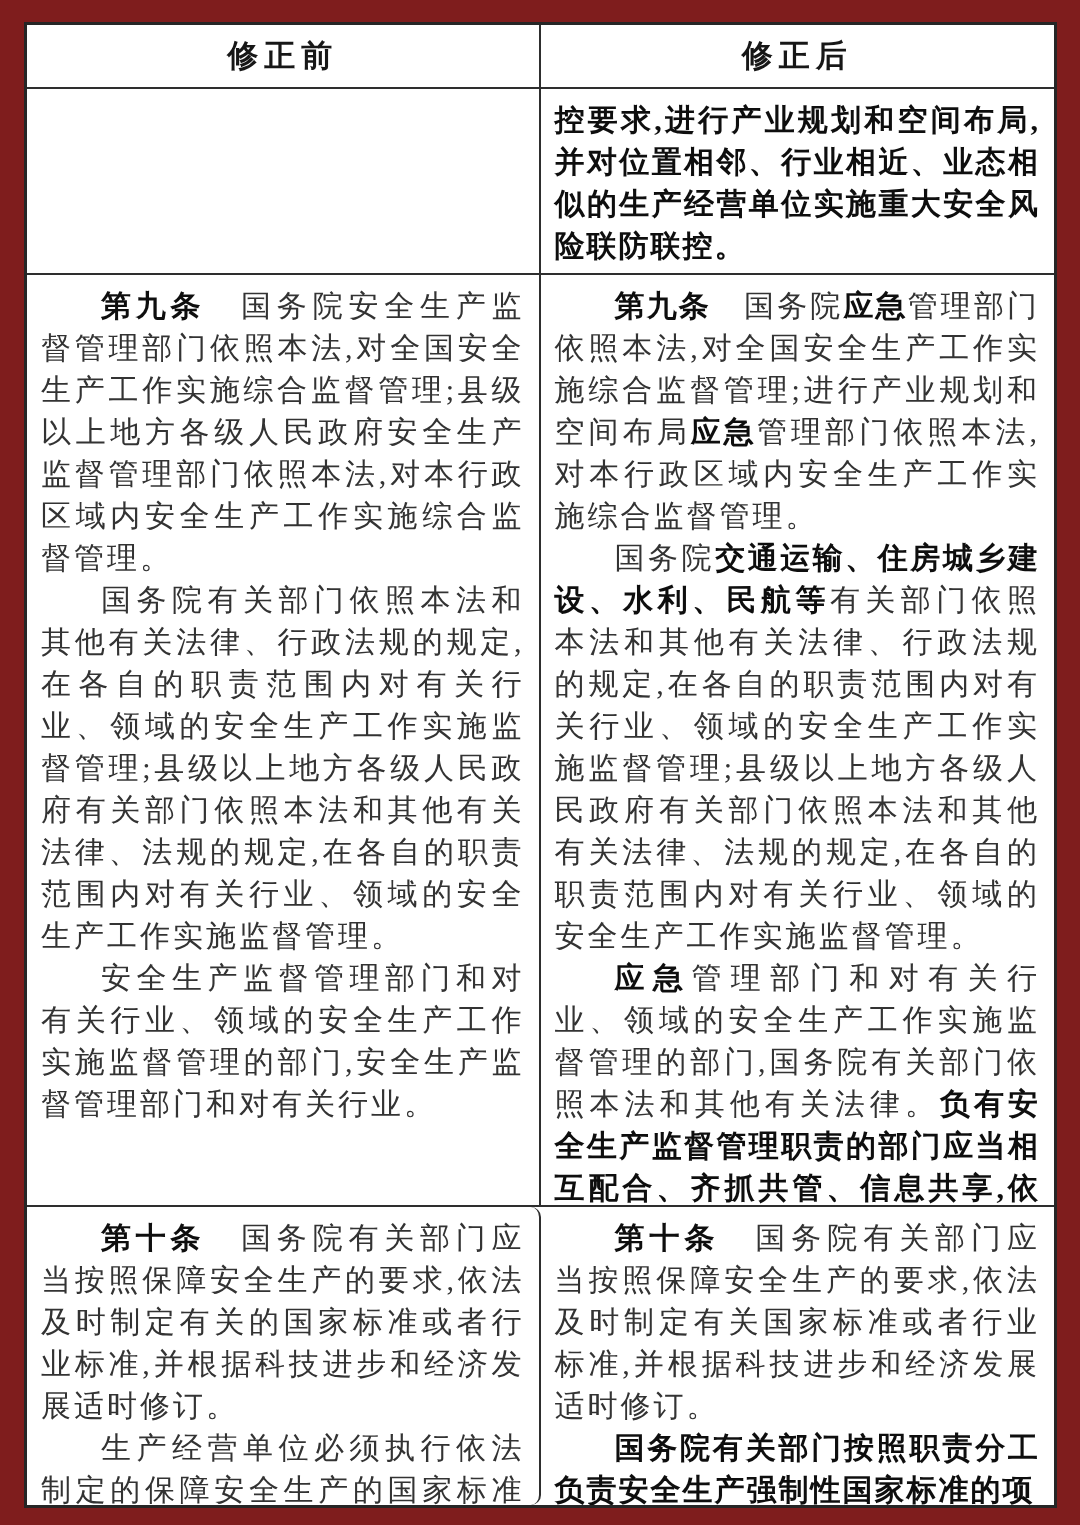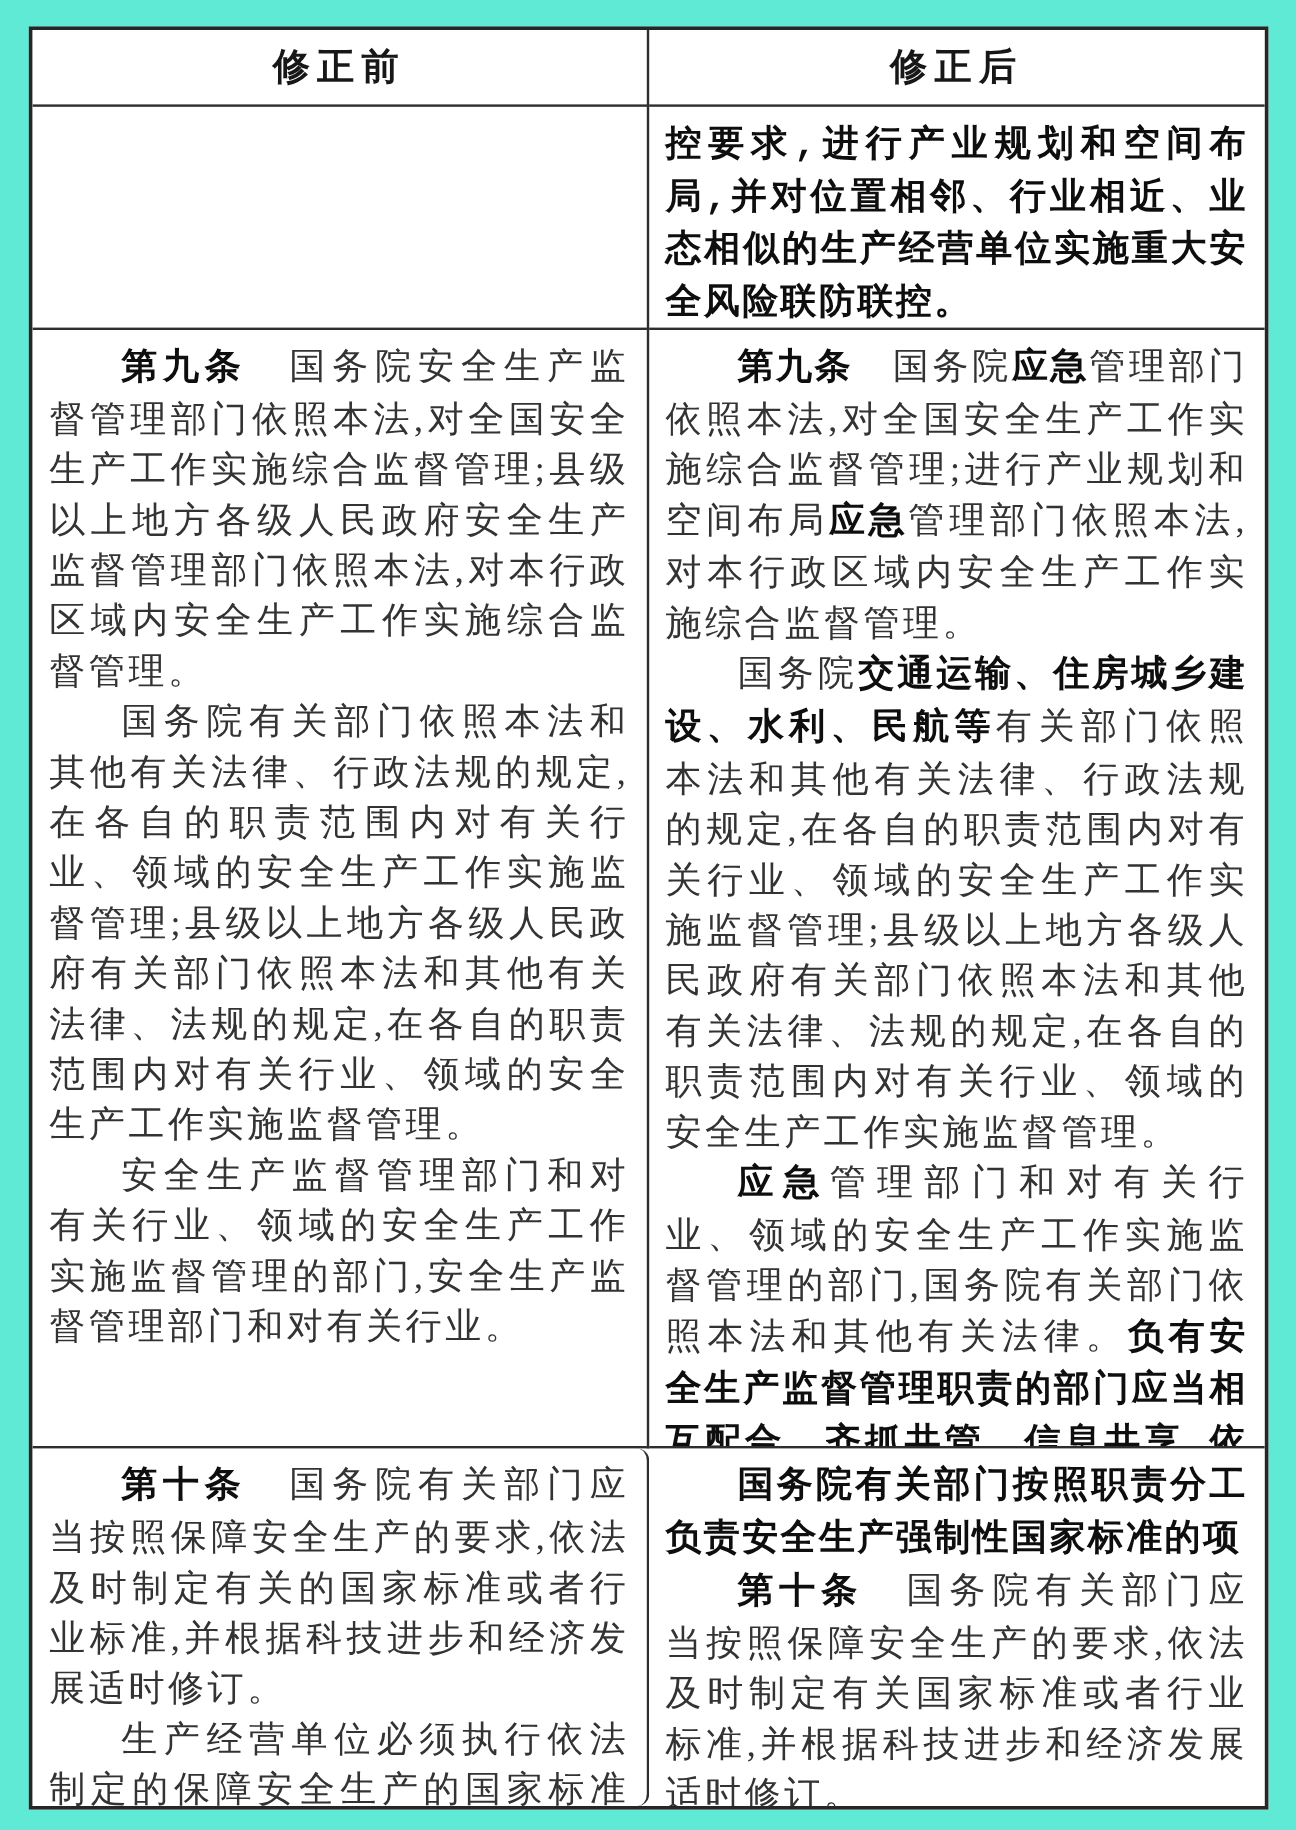--- a/index.html
+++ b/index.html
@@ -6,21 +6,21 @@
   html, body { margin: 0; padding: 0; }
   body {
     width: 1080px;
     background: #ffffff;
     font-family: "Liberation Serif", serif;
   }
   .page {
     position: relative;
     width: 1080px;
     height: 1525px;
-    background: #5eead4;
+    background: #7f1d1d;
     overflow: hidden;
   }
   .doc-table {
     position: absolute;
     left: 24px;
     top: 22px;
     width: 1033px;
     height: 1486px;
     border: 3px solid #262626;
     display: grid;
@@ -52,21 +52,21 @@
   .para {
     margin: 0;
     text-indent: 2em;
     text-align: justify;
     text-justify: inter-character;
     letter-spacing: 3px;
   }
   .para.no-indent { text-indent: 0; }
   .seg { color: #333333; }
   .seg.bold {
-    font-family: Liberation Mono, monospace;
+    font-family: Liberation Serif, serif;
     font-weight: 700;
     color: #0e0e0e;
     letter-spacing: 2px;
   }
 </style>
 </head>
 <body>
 
 <div class="page">
   <div class="doc-table">
@@ -88,18 +88,18 @@
         <p class="para"><span class="seg bold">第九条</span><span class="seg">　国务院</span><span class="seg bold">应急</span><span class="seg">管理部门依照本法,对全国安全生产工作实施综合监督管理;进行产业规划和空间布局</span><span class="seg bold">应急</span><span class="seg">管理部门依照本法,对本行政区域内安全生产工作实施综合监督管理。</span></p>
         <p class="para"><span class="seg">国务院</span><span class="seg bold">交通运输、住房城乡建设、水利、民航等</span><span class="seg">有关部门依照本法和其他有关法律、行政法规的规定,在各自的职责范围内对有关行业、领域的安全生产工作实施监督管理;县级以上地方各级人民政府有关部门依照本法和其他有关法律、法规的规定,在各自的职责范围内对有关行业、领域的安全生产工作实施监督管理。</span></p>
         <p class="para"><span class="seg bold">应急</span><span class="seg">管理部门和对有关行业、领域的安全生产工作实施监督管理的部门,国务院有关部门依照本法和其他有关法律。</span><span class="seg bold">负有安全生产监督管理职责的部门应当相互配合、齐抓共管、信息共享,依法加强安全生产监督管理工作。</span></p>
       </div>
 
     <div class="cell body-cell col-l row-last">
         <p class="para"><span class="seg bold">第十条</span><span class="seg">　国务院有关部门应当按照保障安全生产的要求,依法及时制定有关的国家标准或者行业标准,并根据科技进步和经济发展适时修订。</span></p>
         <p class="para"><span class="seg">生产经营单位必须执行依法制定的保障安全生产的国家标准或者</span></p>
       </div>
     <div class="cell body-cell row-last">
+        <p class="para"><span class="seg bold">第十条</span><span class="seg">　国务院有关部门应当按照保障安全生产的要求,依法及时制定有关国家标准或者行业标准,并根据科技进步和经济发展适时修订。</span></p>
         <p class="para"><span class="seg bold">国务院有关部门按照职责分工负责安全生产强制性国家标准的项</span></p>
-        <p class="para"><span class="seg bold">第十条</span><span class="seg">　国务院有关部门应当按照保障安全生产的要求,依法及时制定有关国家标准或者行业标准,并根据科技进步和经济发展适时修订。</span></p>
       </div>
 
   </div>
 </div>
 
 </body></html>

